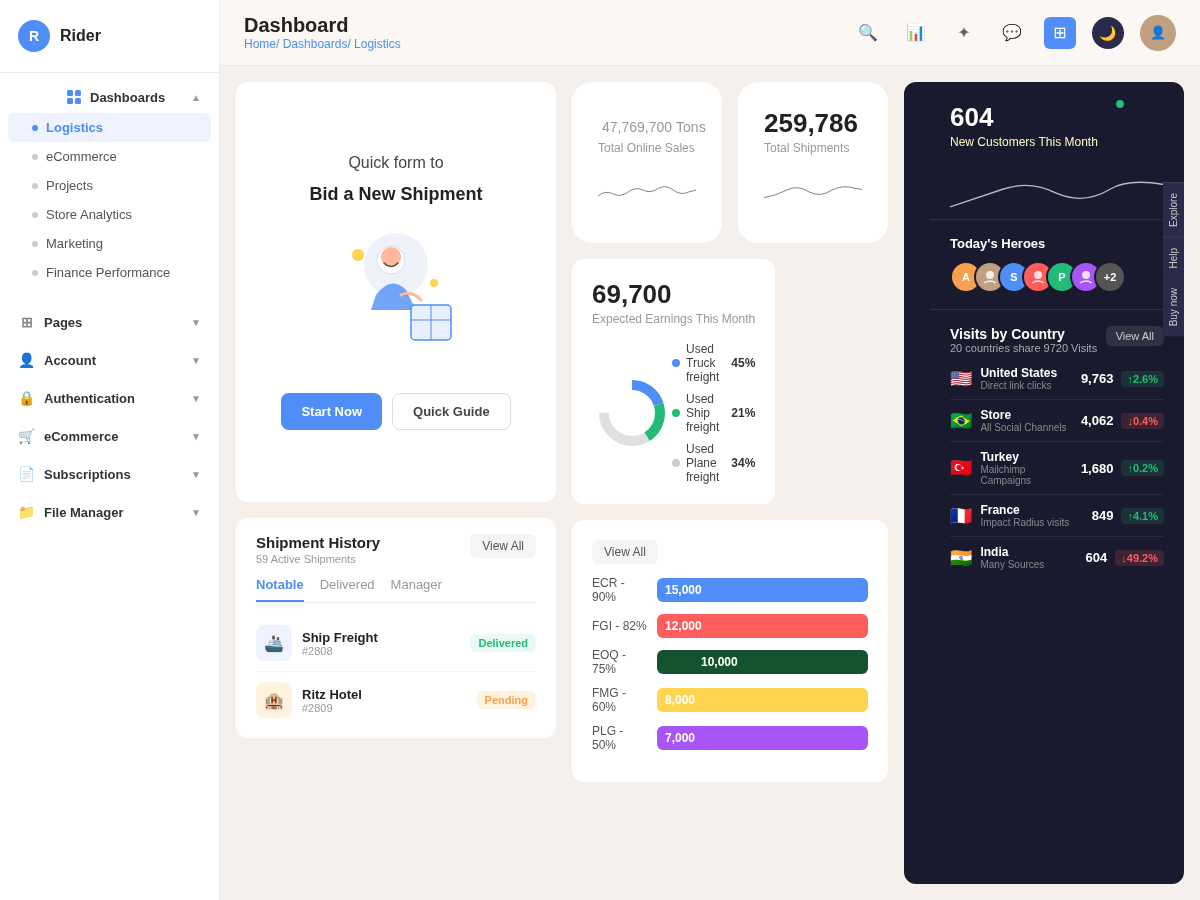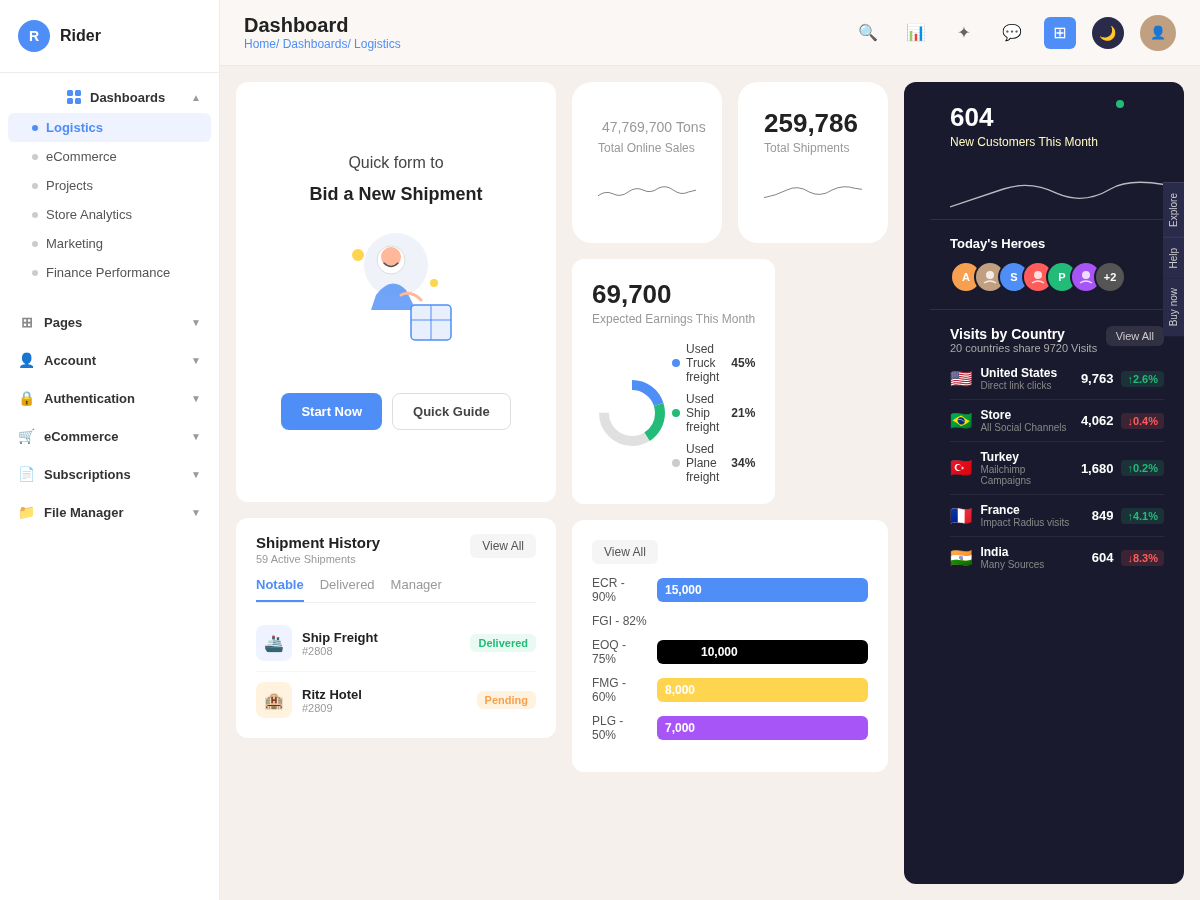--- a/index.html
+++ b/index.html
@@ -781,24 +781,27 @@
         </div>
         <div>
           <div class="bar-item">
             <span class="bar-label">ECR - 90%</span>
             <div class="bar-track" style="background:#4f8ef7; width:90%;">
               <span class="bar-value">15,000</span>
             </div>
           </div>
           <div class="bar-item">
             <span class="bar-label">FGI - 82%</span>
+            <div class="bar-track" style="background:#ff5c5c; width:82%;">
+              <span class="bar-value">12,000</span>
+            </div>
           </div>
           <div class="bar-item">
             <span class="bar-label">EOQ - 75%</span>
-            <div class="bar-track" style="background:#000000; width:75%;padding-left:44px;">
+            <div class="bar-track" style="background:#14532d; width:75%;padding-left:44px;">
               <span class="bar-value">10,000</span>
             </div>
           </div>
           <div class="bar-item">
             <span class="bar-label">FMG - 60%</span>
             <div class="bar-track" style="background:#ffd44f; width:60%;">
               <span class="bar-value">8,000</span>
             </div>
           </div>
           <div class="bar-item">
@@ -898,21 +901,21 @@
           <span class="country-visits">849</span>
           <span class="country-change change-up">↑4.1%</span>
         </div>
         <div class="country-item" style="border:none;">
           <span class="flag">🇮🇳</span>
           <div class="country-info">
             <div class="country-name">India</div>
             <div class="country-source">Many Sources</div>
           </div>
           <span class="country-visits">604</span>
-          <span class="country-change change-down">↓8.3%</span>
+          <span class="country-change change-down">↓49.2%</span>
         </div>
       </div>
 
       <div style="position:absolute; right:0; top:100px; display:flex; flex-direction:column; z-index:20;">
         <div style="writing-mode:vertical-rl; transform:rotate(180deg); background:#2a2a4a; color:#ccc; font-size:10px; padding:10px 5px; cursor:pointer; white-space:nowrap; border-bottom:1px solid rgba(255,255,255,0.1);">Explore</div>
         <div style="writing-mode:vertical-rl; transform:rotate(180deg); background:#2a2a4a; color:#ccc; font-size:10px; padding:10px 5px; cursor:pointer; white-space:nowrap; border-bottom:1px solid rgba(255,255,255,0.1);">Help</div>
         <div style="writing-mode:vertical-rl; transform:rotate(180deg); background:#2a2a4a; color:#ccc; font-size:10px; padding:10px 5px; cursor:pointer; white-space:nowrap;">Buy now</div>
       </div>
     </div>
 

